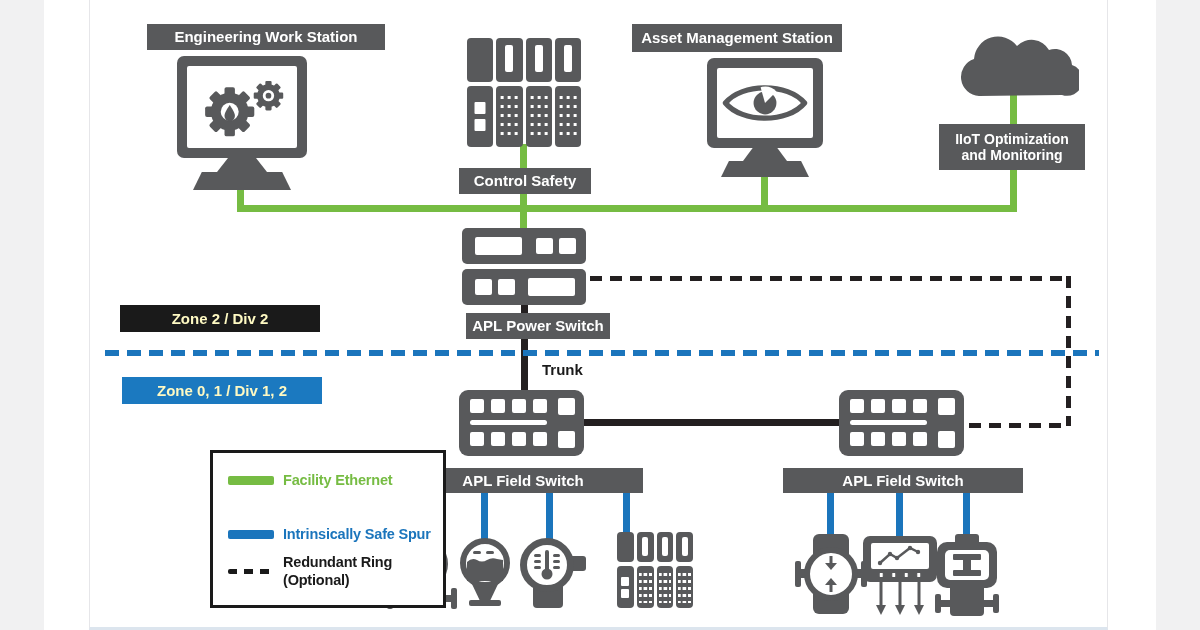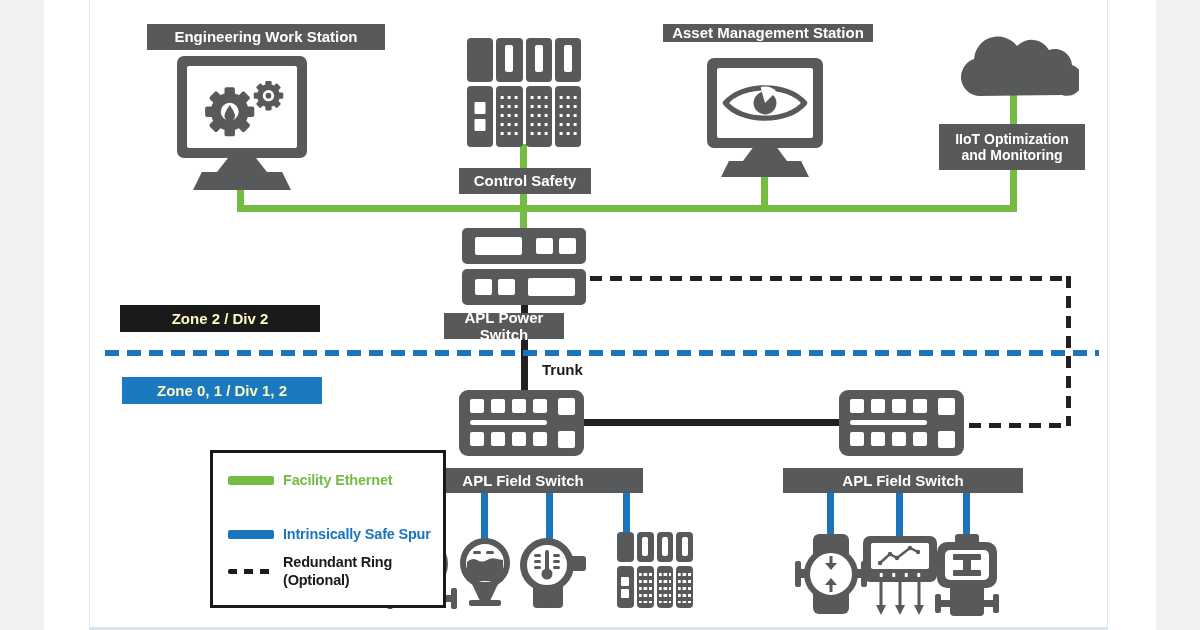--- a/index.html
+++ b/index.html
@@ -142,21 +142,21 @@
         </div>
       <div class="plc-col">
           <div class="plc-top slot"></div>
           <div class="plc-bot dots"></div>
         </div>
     </div>
     <div class="lbl" style="left:369px;top:168px;width:132px;height:26px">
       <span>Control Safety</span>
     </div>
 
-    <div class="lbl" style="left:573px;top:24px;width:210px;height:18px">
+    <div class="lbl" style="left:542px;top:24px;width:210px;height:28px">
       <span>Asset Management Station</span>
     </div>
     <div class="monitor" style="left:617px;top:58px">
       <div class="mon-screen" style="width:116px;height:90px">
         <div class="mon-inner">
           <svg width="88" height="54" viewBox="0 0 100 60">
             <path d="M5 30 C 24 7,76 7,95 30 C 76 53,24 53,5 30 Z" fill="#fff" stroke="#58595b" stroke-width="6" stroke-linejoin="round"></path>
             <circle cx="50" cy="30" r="13" fill="#58595b"></circle>
             <path d="M50 30 L63 17 A18 18 0 0 0 45 12 Z" fill="#fff"></path>
           </svg>
@@ -178,21 +178,21 @@
         <i style="left:13px;top:9px;width:47px;height:18px"></i>
         <i style="left:74px;top:10px;width:17px;height:16px"></i>
         <i style="left:97px;top:10px;width:17px;height:16px"></i>
       </div>
       <div class="srv">
         <i style="left:13px;top:10px;width:17px;height:16px"></i>
         <i style="left:36px;top:10px;width:17px;height:16px"></i>
         <i style="left:66px;top:9px;width:47px;height:18px"></i>
       </div>
     </div>
-    <div class="lbl" style="left:354px;top:313px;width:120px;height:26px">
+    <div class="lbl" style="left:376px;top:313px;width:144px;height:26px">
       <span>APL Power Switch</span>
     </div>
 
     <div class="plain-lbl" style="left:452px;top:361px">
       <span>Trunk</span>
     </div>
 
     <div class="zone-lbl" style="left:30px;top:305px;width:200px;height:27px;background:#1a1a1a">
       <span>Zone 2 / Div 2</span>
     </div>

